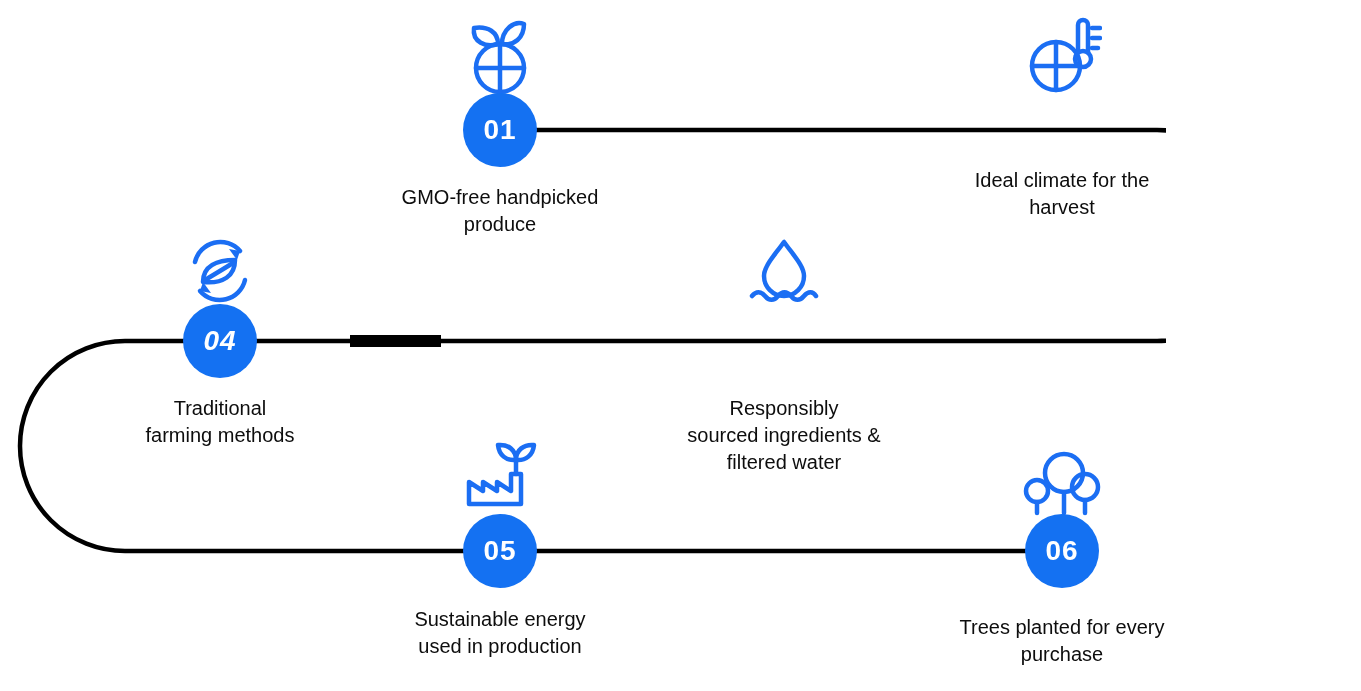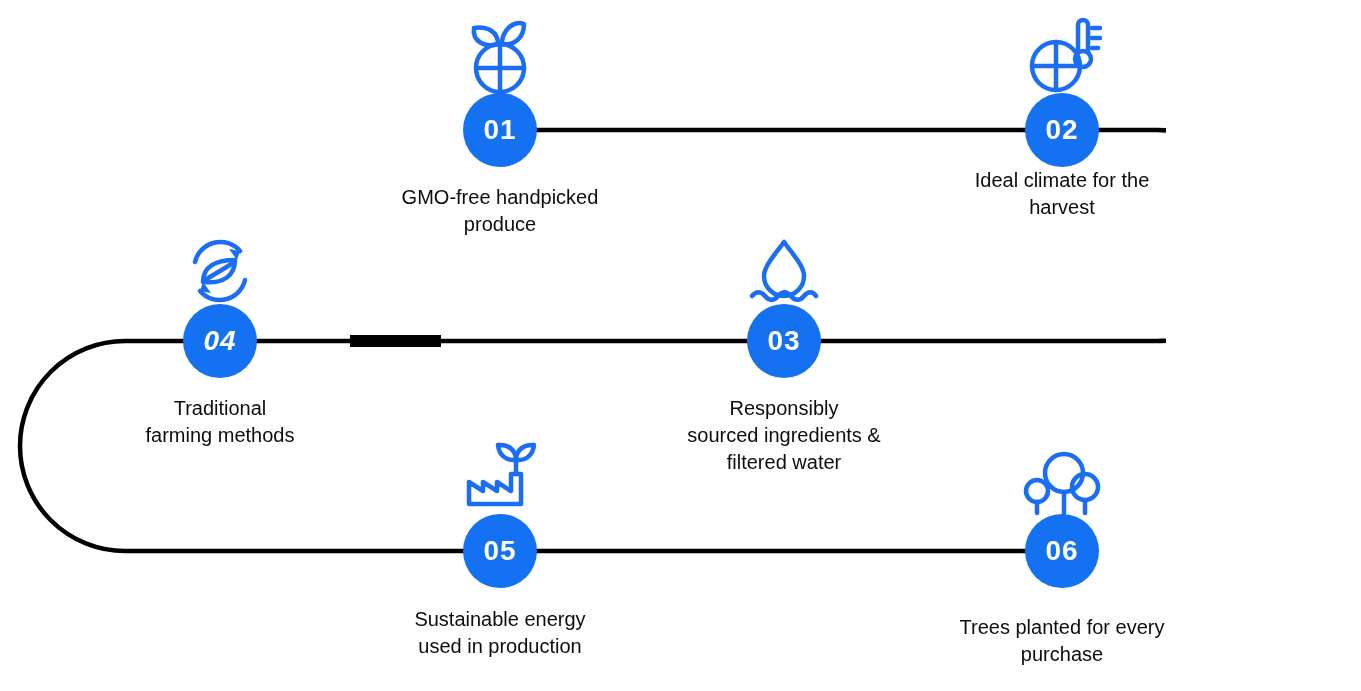--- a/index.html
+++ b/index.html
@@ -51,26 +51,20 @@
 
 <div class="canvas">
 
   <svg class="connector" width="1361" height="691" viewBox="0 0 1361 691">
     <path d="M 500 130 H 1157 A 105.5 105.5 0 0 1 1157 341 H 125 A 105 105 0 0 0 125 551 H 1062" fill="none" stroke="#000000" stroke-width="4.5"></path>
     <path d="M 350 341 H 441" fill="none" stroke="#000000" stroke-width="12"></path>
   </svg>
 
   <div class="circle" id="c1">
       <span>01</span>
-    </div>
-  <div class="circle" id="c2">
-      <span>02</span>
-    </div>
-  <div class="circle" id="c3">
-      <span>03</span>
     </div>
   <div class="circle" id="c4">
       <span>04</span>
     </div>
   <div class="circle" id="c5">
       <span>05</span>
     </div>
   <div class="circle" id="c6">
       <span>06</span>
     </div>

